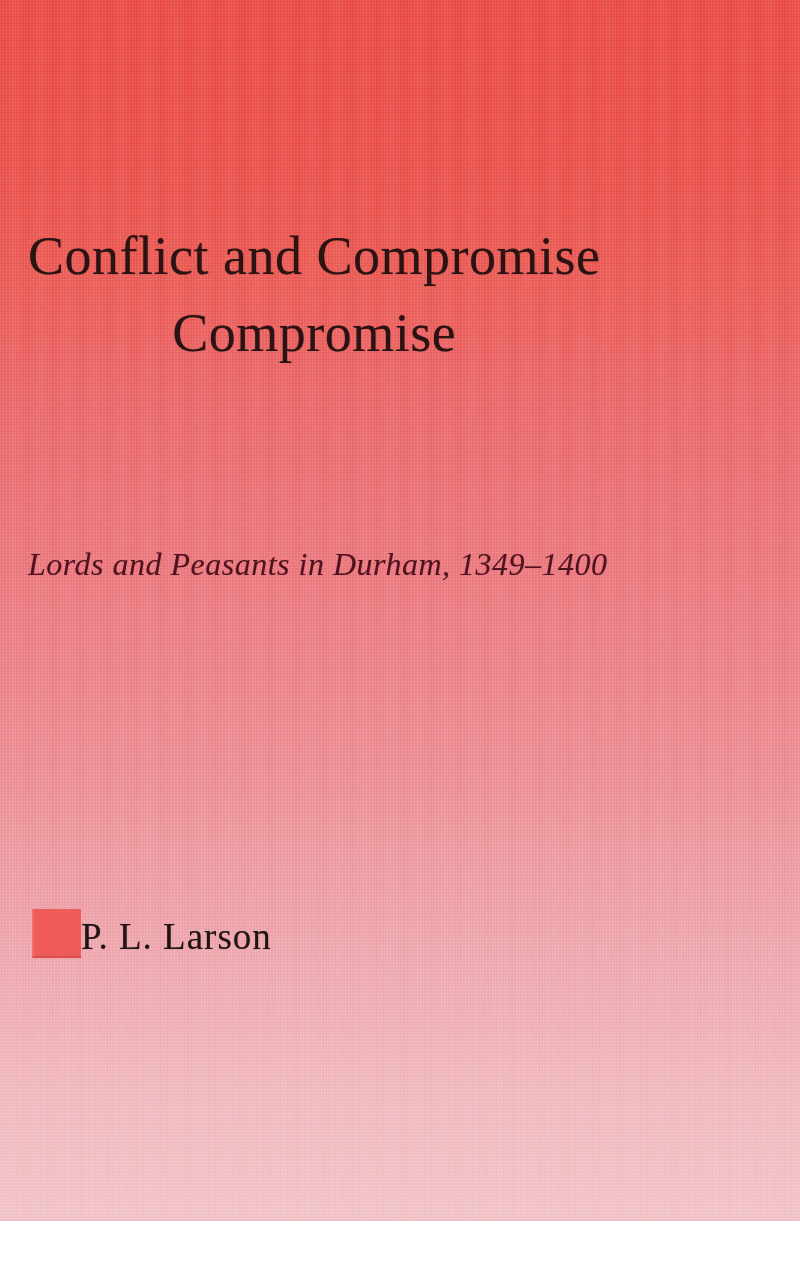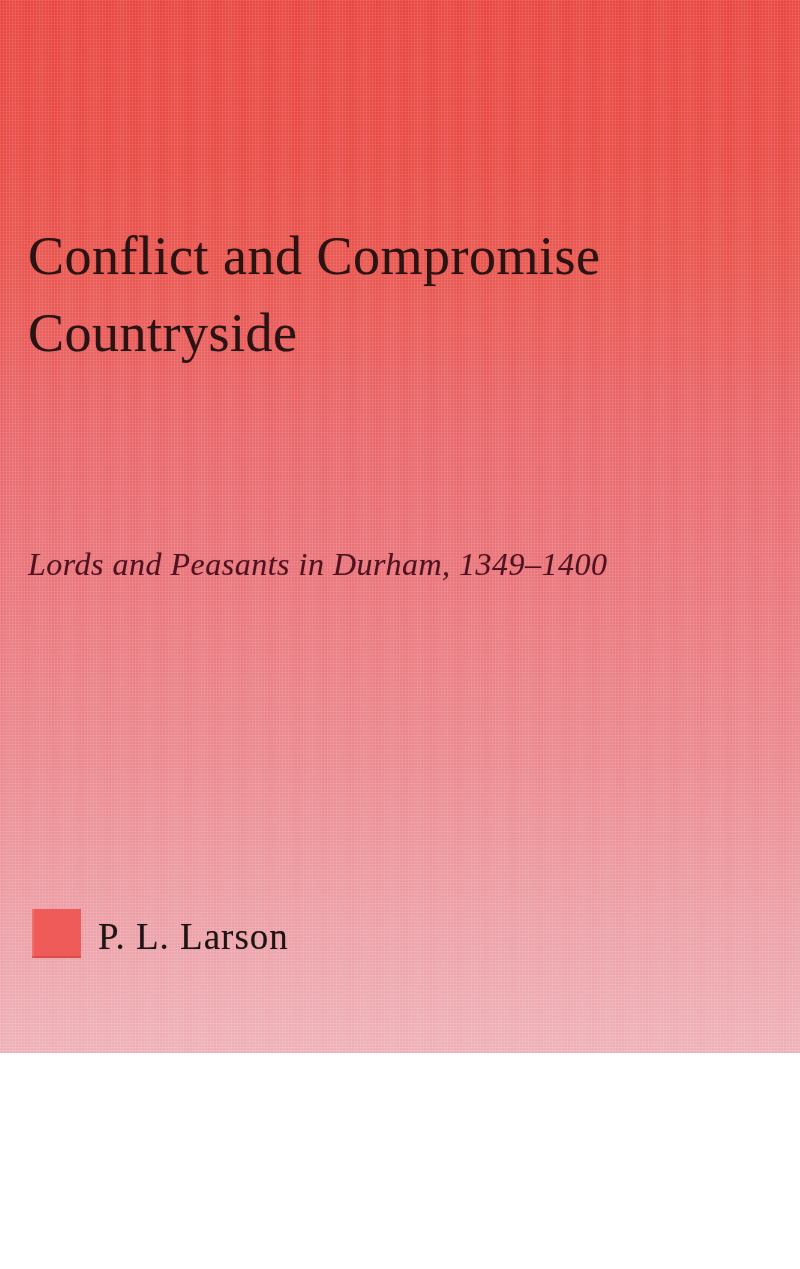--- a/index.html
+++ b/index.html
@@ -3,35 +3,36 @@
 <meta charset="utf-8">
 <style>
   html, body {
     margin: 0;
     padding: 0;
     background: #ffffff;
   }
   .cover {
     position: relative;
     width: 800px;
-    height: 1053px;
+    height: 1221px;
     overflow: hidden;
     background: linear-gradient(
       to bottom,
       #ee4944 0px,
       #ee4f49 160px,
       #ee5851 260px,
       #ee6a6e 430px,
       #ef7b81 600px,
       #f08d93 760px,
       #f2a6ad 930px,
       #f5bcc2 1100px,
       #f7c9cd 1269px
     );
     font-family: "Liberation Serif", "DejaVu Serif", serif;
+    text-align: center;
   }
   
   .texture {
     position: absolute;
     inset: 0;
     pointer-events: none;
     background:
       repeating-linear-gradient(
         to right,
         rgba(255,255,255,0.07) 0px,
@@ -84,38 +85,37 @@
     align-items: center;
   }
   .author-square {
     width: 49px;
     height: 49px;
     background: #ef5b58;
     box-shadow: inset 0 -2px 0 rgba(150,40,40,0.25),
                 inset 2px 0 0 rgba(255,255,255,0.12);
   }
   .author-name {
-    margin-left: 17px;
     color: #1f1414;
     font-size: 37px;
     letter-spacing: 1px;
     position: relative;
     top: 3px;
     text-shadow: 0 0 1px rgba(31,20,20,0.35);
   }
 </style>
 </head>
 <body>
 
 <div class="cover">
   <div class="texture"></div>
 
   <div class="title">
     <div>Conflict and Compromise</div>
-    <div>Countryside</div>
+    <div>Compromise</div>
   </div>
 
   <div class="subtitle">Lords and Peasants in Durham, 1349–1400</div>
 
   <div class="author-row">
     <div class="author-square"></div>
     <div class="author-name">P. L. Larson</div>
   </div>
 </div>
 

